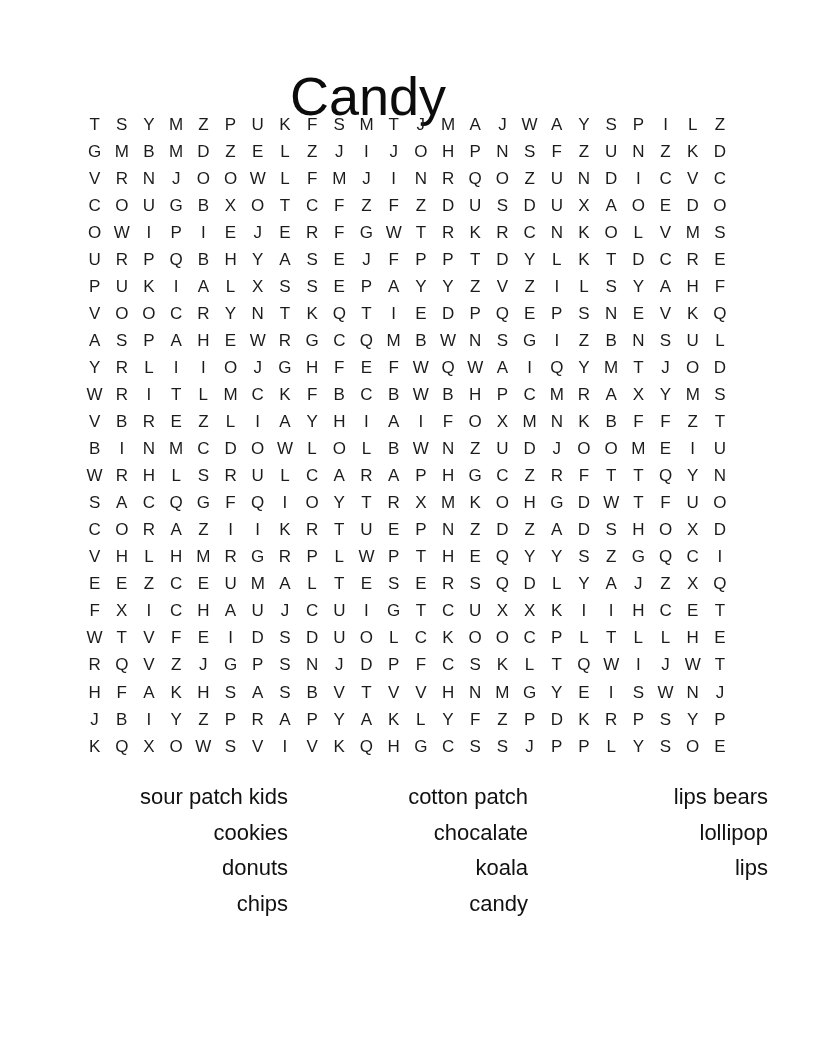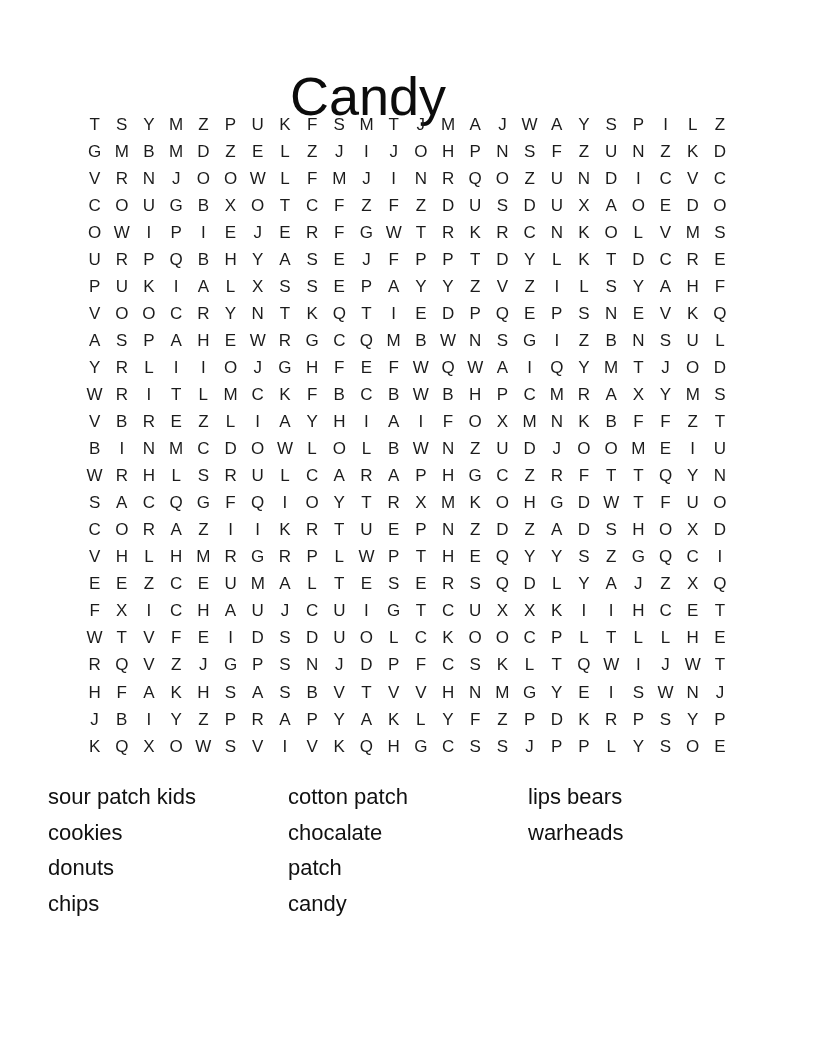--- a/index.html
+++ b/index.html
@@ -45,20 +45,21 @@
   }
   .word-list {
     position: absolute;
     left: 48px;
     top: 779px;
     display: grid;
     grid-template-columns: 240px 240px 240px;
   }
   .word-col {
     display: block;
+    text-align: right;
   }
   .word-item {
     font-size: 22px;
     line-height: 35.6px;
     color: #111111;
     white-space: nowrap;
   }
 </style>
 </head>
 <body>
@@ -647,20 +648,21 @@
 <div class="word-list">
     <div class="word-col">
       <div class="word-item">sour patch kids</div>
       <div class="word-item">cookies</div>
       <div class="word-item">donuts</div>
       <div class="word-item">chips</div>
     </div>
     <div class="word-col">
       <div class="word-item">cotton patch</div>
       <div class="word-item">chocalate</div>
-      <div class="word-item">patch</div>
+      <div class="word-item">koala</div>
       <div class="word-item">candy</div>
     </div>
     <div class="word-col">
       <div class="word-item">lips bears</div>
-      <div class="word-item">warheads</div>
+      <div class="word-item">lollipop</div>
+      <div class="word-item">lips</div>
     </div>
   </div>
 
 </body></html>

